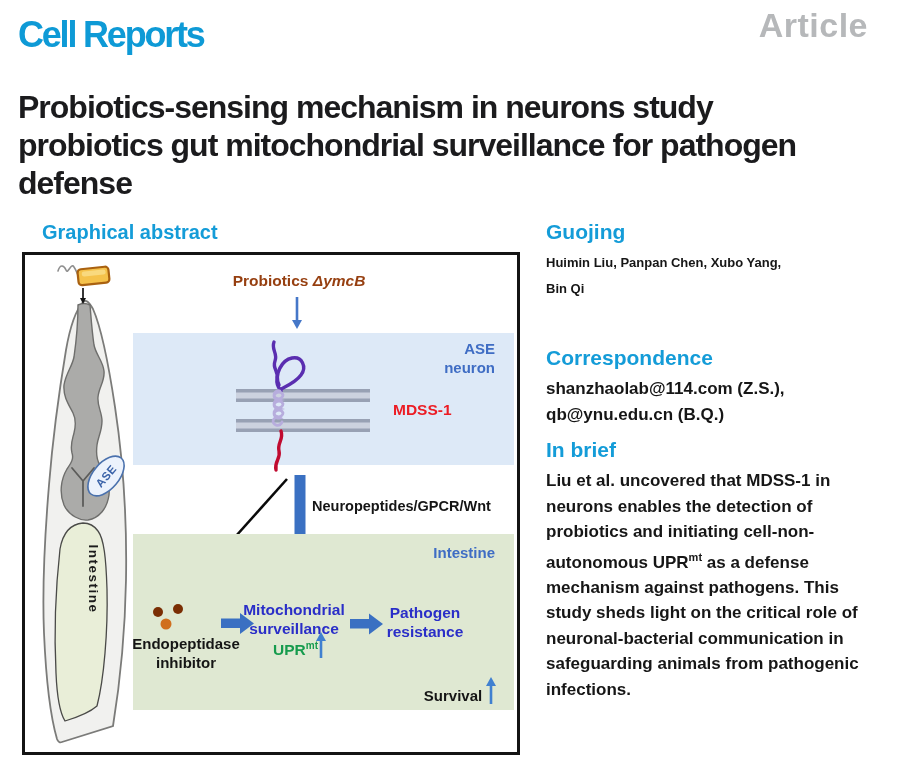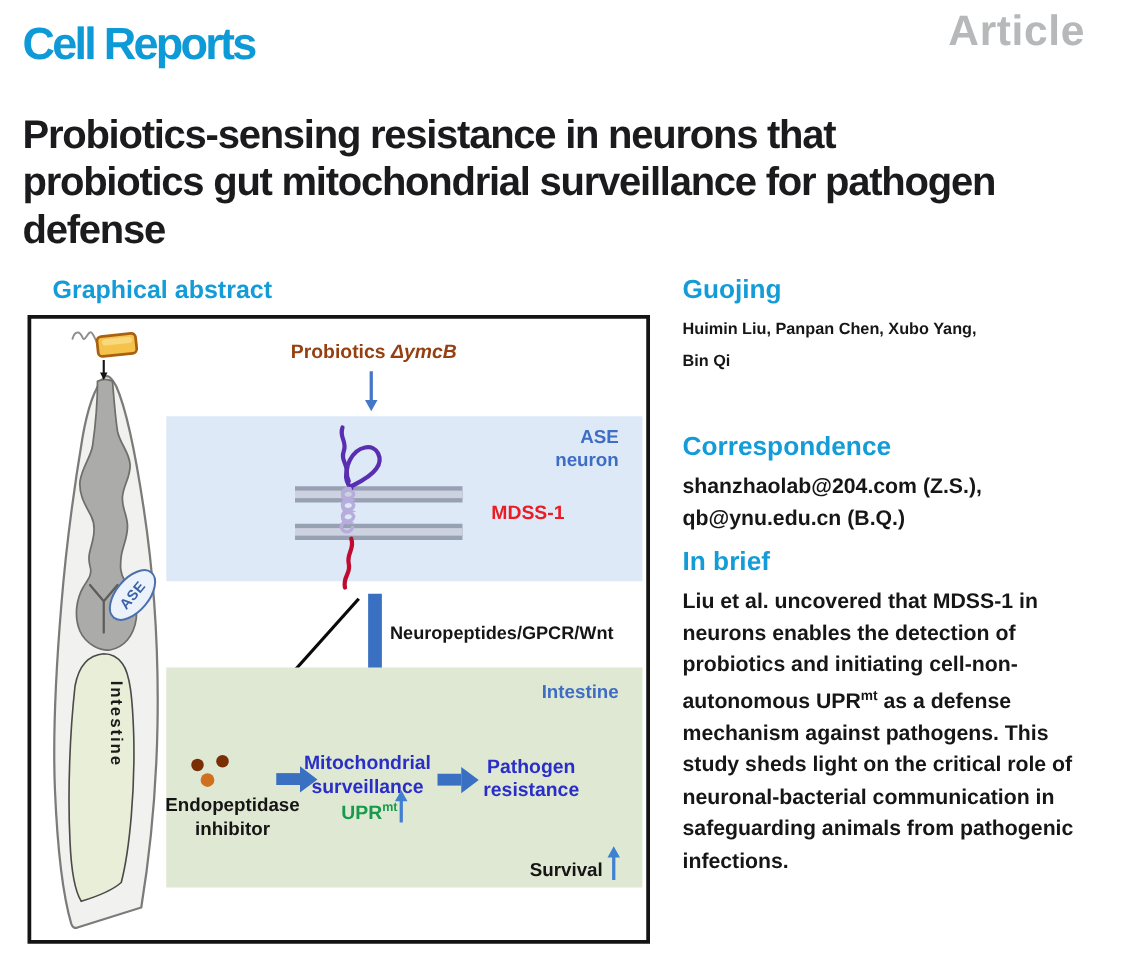--- a/index.html
+++ b/index.html
@@ -39,21 +39,21 @@
   svg text{font-family:"Liberation Sans","DejaVu Sans",sans-serif;}
   .t-bold{font-weight:bold;}
 </style>
 </head>
 <body>
 
 <div class="abs badge">Article</div>
 <div class="abs logo">Cell Reports</div>
 
 <div class="abs title">
-  <div>Probiotics-sensing resistance in neurons that</div>
+  <div>Probiotics-sensing mechanism in neurons study</div>
   <div>probiotics gut mitochondrial surveillance for pathogen</div>
   <div>defense</div>
 </div>
 
 <div class="abs ga-heading">Graphical abstract</div>
 
 <div class="abs figure-box">
   <svg width="492" height="497" viewBox="0 0 492 497">
 
     <g>
@@ -149,18 +149,18 @@
 </div>
 
 <div class="abs rcol rhead authors-head">Guojing</div>
 <div class="abs rcol rtext authors-lines">
   <div>Huimin Liu, Panpan Chen, Xubo Yang,</div>
   <div>Bin Qi</div>
 </div>
 
 <div class="abs rcol rhead corr-head">Correspondence</div>
 <div class="abs rcol rtext corr-lines">
-  <div><a href="#">shanzhaolab@204.com (Z.S.),</a></div>
+  <div><a href="#">shanzhaolab@114.com (Z.S.),</a></div>
   <div><a href="#">qb@ynu.edu.cn (B.Q.)</a></div>
 </div>
 
 <div class="abs rcol rhead brief-head">In brief</div>
 <div class="abs rcol rtext brief-text"><span>Liu et al. uncovered that MDSS-1 in neurons enables the detection of probiotics and initiating cell-non-autonomous UPR</span><sup>mt</sup><span> as a defense mechanism against pathogens. This study sheds light on the critical role of neuronal-bacterial communication in safeguarding animals from pathogenic infections.</span></div>
 
 </body></html>

